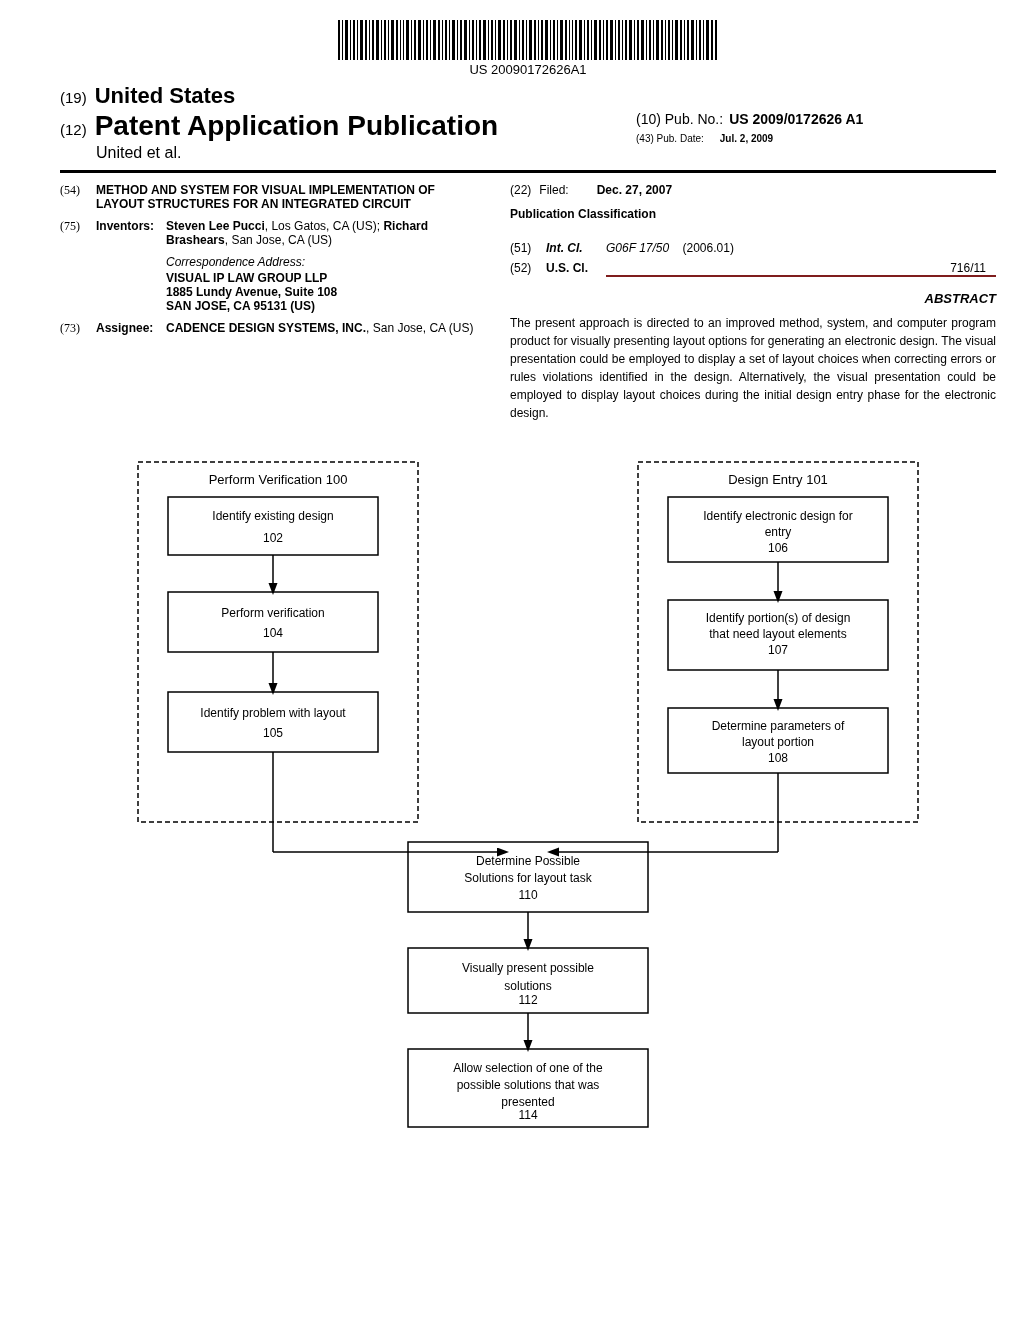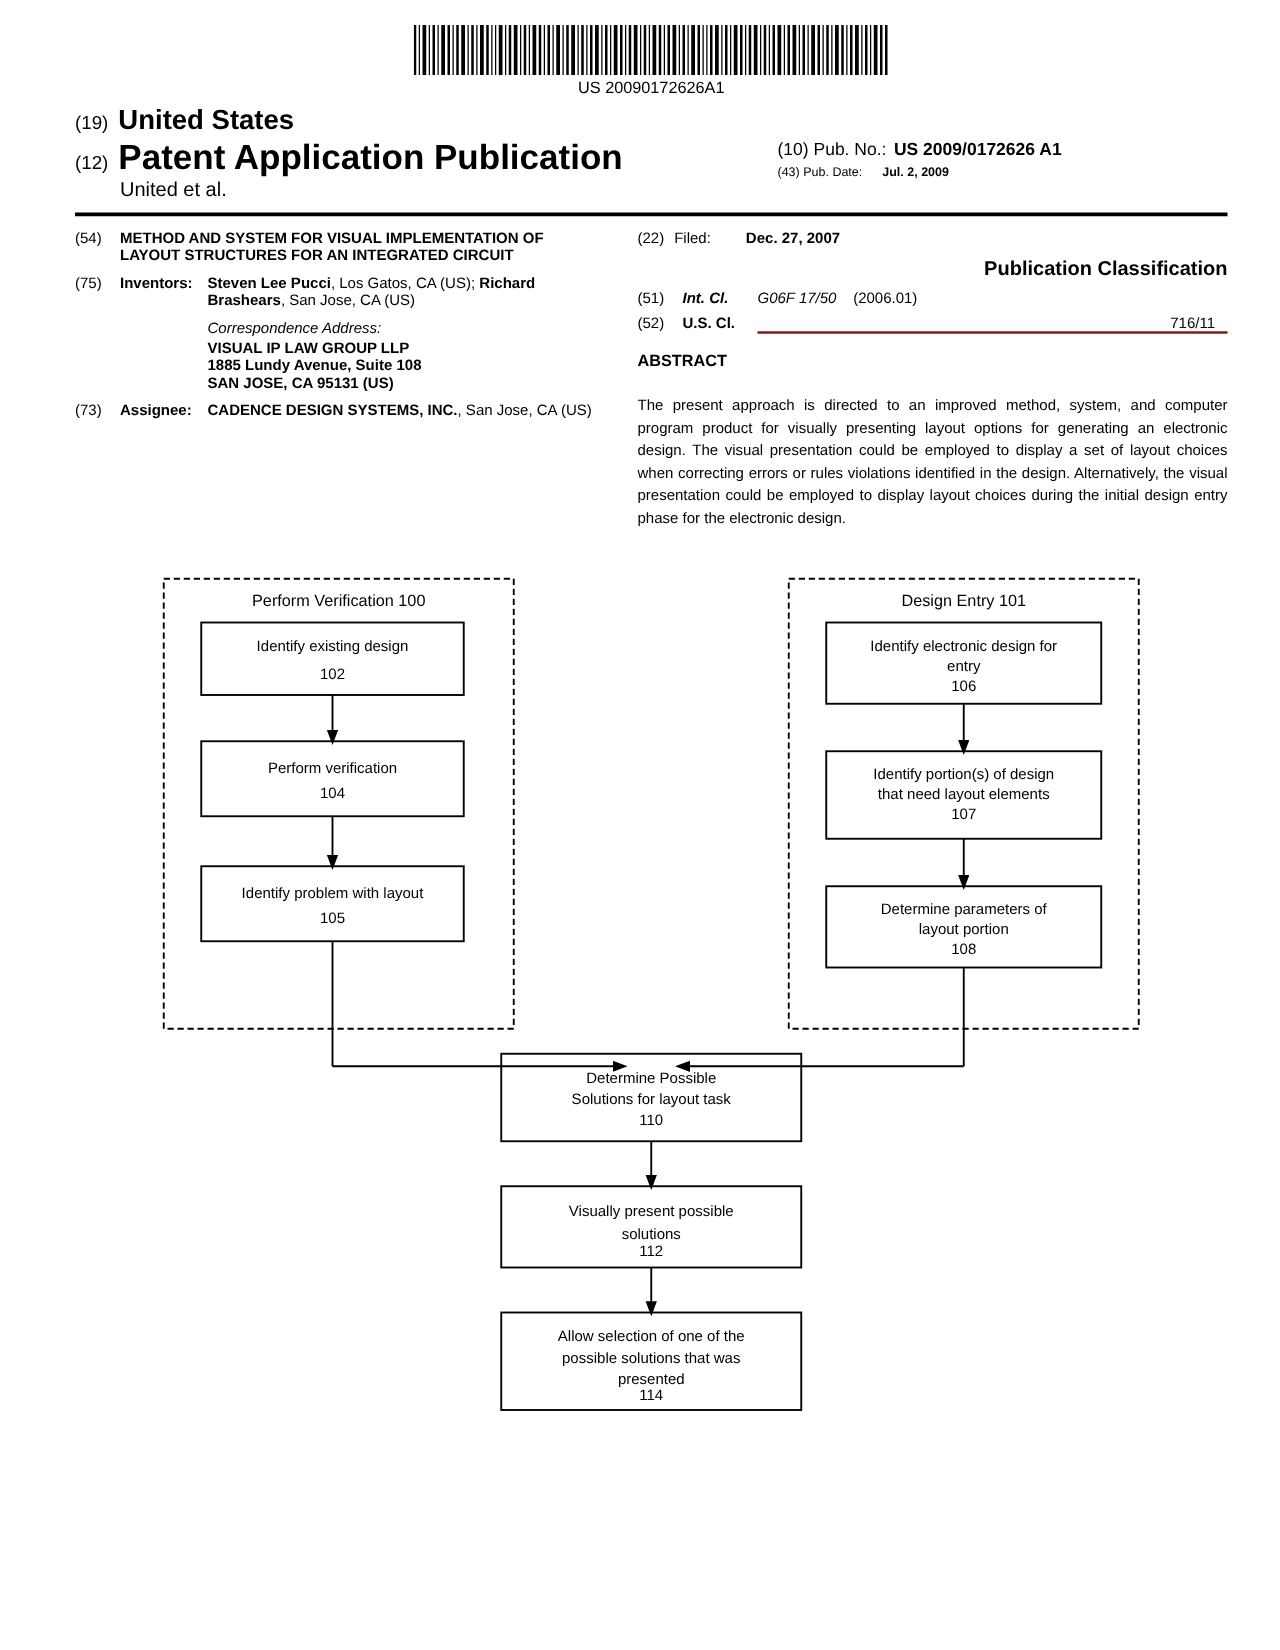--- a/index.html
+++ b/index.html
@@ -9,21 +9,21 @@
       color: #000;
       width: 1024px;
       min-height: 1320px;
       padding: 0;
     }
 
     .page {
       width: 1024px;
       min-height: 1320px;
       background: #fff;
-      padding: 20px 42px 40px 60px;
+      padding: 20px 28px 40px 60px;
     }
 
     
     .barcode-area {
       display: flex;
       flex-direction: column;
       align-items: center;
       margin-bottom: 6px;
     }
     .barcode-svg {
@@ -70,20 +70,21 @@
     }
 
     .meta-row {
       display: flex;
       margin-bottom: 8px;
       align-items: flex-start;
     }
     .meta-num {
       flex: 0 0 36px;
       font-size: 12px;
+      font-family: Liberation Serif, serif;
     }
     .meta-label {
       flex: 0 0 70px;
       font-size: 12px;
       font-weight: bold;
     }
     .meta-content {
       flex: 1;
       font-size: 12px;
     }
@@ -108,24 +109,25 @@
     .correspondence-block b {
       font-weight: bold;
     }
 
     
     .abstract-section {
       font-size: 12px;
       font-family: Arial, sans-serif;
     }
     .abstract-title {
-      text-align: left;
-      font-weight: bold;
-      margin-bottom: 19px;
+      text-align: right;
+      font-weight: bold;
+      margin-bottom: 8px;
       font-size: 13px;
+      font-style: italic;
     }
     .abstract-text {
       text-align: justify;
       line-height: 1.5;
     }
 
     
     .class-row {
       display: flex;
       margin-bottom: 6px;
@@ -136,24 +138,24 @@
     }
     .class-label {
       flex: 0 0 60px;
       font-weight: bold;
     }
     .class-content {
       flex: 1;
     }
 
     .pub-class-title {
-      text-align: right;
-      font-weight: bold;
-      font-size: 16px;
-      margin-bottom: 6px;
+      text-align: left;
+      font-weight: bold;
+      font-size: 12px;
+      margin-bottom: 20px;
     }
 
     
     .flowchart-section {
       margin-top: 30px;
       display: flex;
       justify-content: center;
     }
 
     

